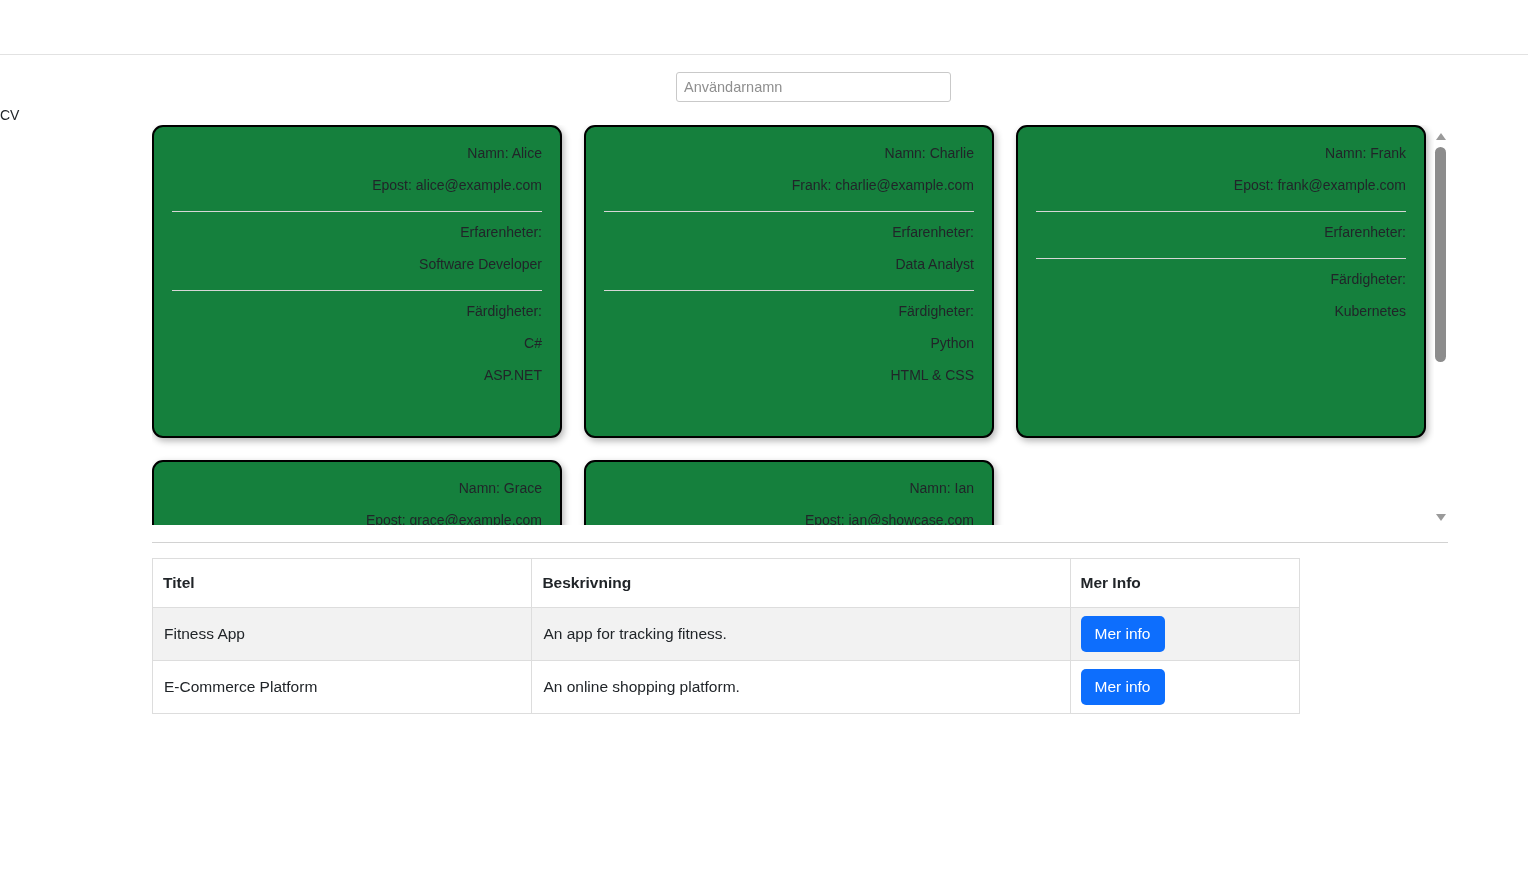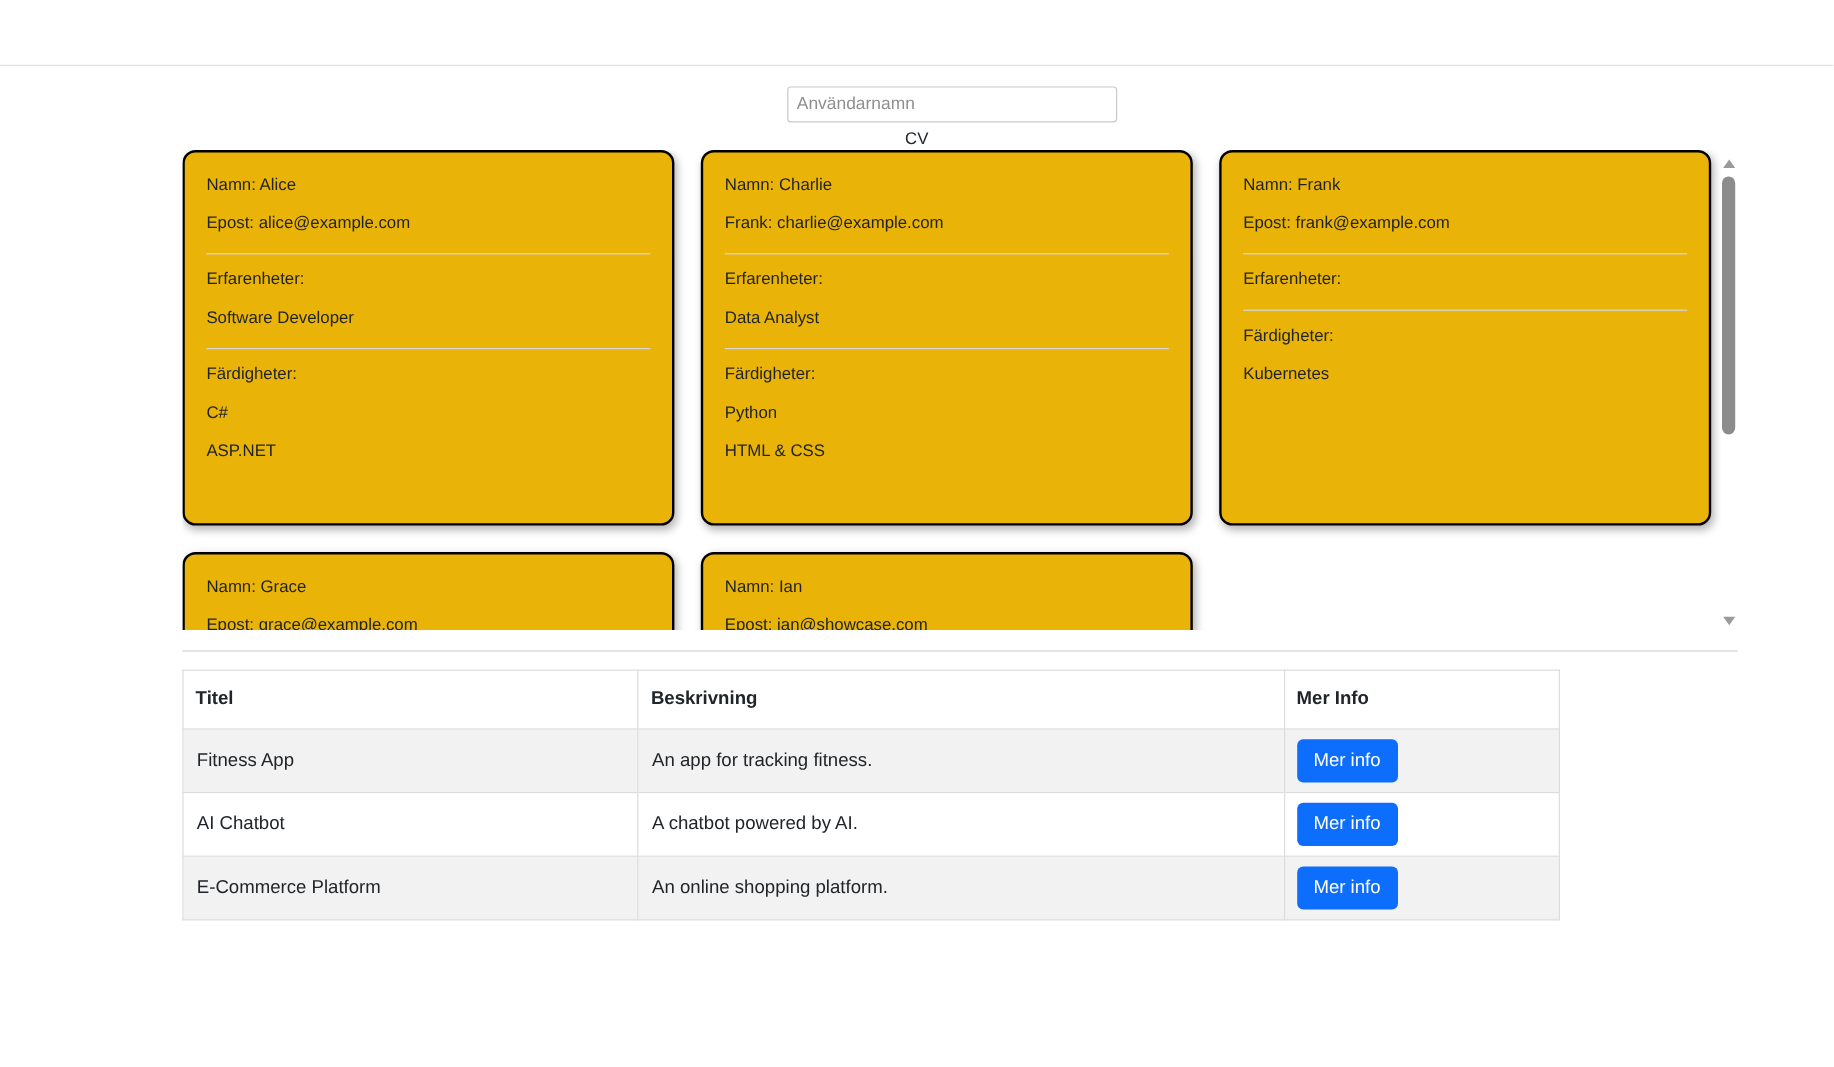--- a/index.html
+++ b/index.html
@@ -17,38 +17,37 @@
     position: absolute;
     left: 0; top: 0;
     width: 1528px; height: 55px;
     background: #ffffff;
     border-bottom: 1px solid #e2e2e2;
   }
 
   
   .username-input {
     position: absolute;
-    left: 656px; top: 72px;
+    left: 676px; top: 72px;
     width: 275px; height: 30px;
     border: 1px solid #c9c9c9;
     border-radius: 3px;
     background: #ffffff;
     font-family: "Liberation Sans", sans-serif;
     font-size: 14.5px;
     color: #222;
     padding: 0 7px;
     outline: none;
   }
   .username-input::placeholder { color: #8f8f8f; }
 
   .cv-label {
     position: absolute;
     left: 0; top: 106px;
     width: 1528px;
-    text-align: center;
     font-size: 14px;
     color: #212529;
     line-height: 18px;
   }
 
   
   .cv-scroll-area {
     position: absolute;
     left: 152px; top: 125px;
     width: 1296px; height: 400px;
@@ -58,24 +57,24 @@
     display: flex;
     flex-wrap: wrap;
     gap: 22px 22px;
     width: 1274px;
   }
   .cv-card {
     width: 410px;
     min-height: 313px;
     border: 2px solid #000000;
     border-radius: 11px;
-    background: #eab308;
+    background: #15803d;
     box-shadow: 2px 3px 7px rgba(0,0,0,0.30);
     padding: 10px 18px 14px 18px;
-    text-align: left;
+    text-align: right;
     font-size: 14px;
     line-height: 18px;
   }
   .cv-line {
     padding: 7px 0;
     font-size: 14px;
     color: #212529;
   }
   .cv-sep {
     border: 0;
@@ -235,23 +234,18 @@
       <th>Mer Info</th>
     </tr>
   </thead>
   <tbody>
       <tr>
         <td class="cell-title">Fitness App</td>
         <td class="cell-desc">An app for tracking fitness.</td>
         <td class="cell-action"><button class="more-info-btn">Mer info</button></td>
       </tr>
       <tr>
-        <td class="cell-title">AI Chatbot</td>
-        <td class="cell-desc">A chatbot powered by AI.</td>
-        <td class="cell-action"><button class="more-info-btn">Mer info</button></td>
-      </tr>
-      <tr>
         <td class="cell-title">E-Commerce Platform</td>
         <td class="cell-desc">An online shopping platform.</td>
         <td class="cell-action"><button class="more-info-btn">Mer info</button></td>
       </tr>
     </tbody>
 </table>
 
 </body></html>

